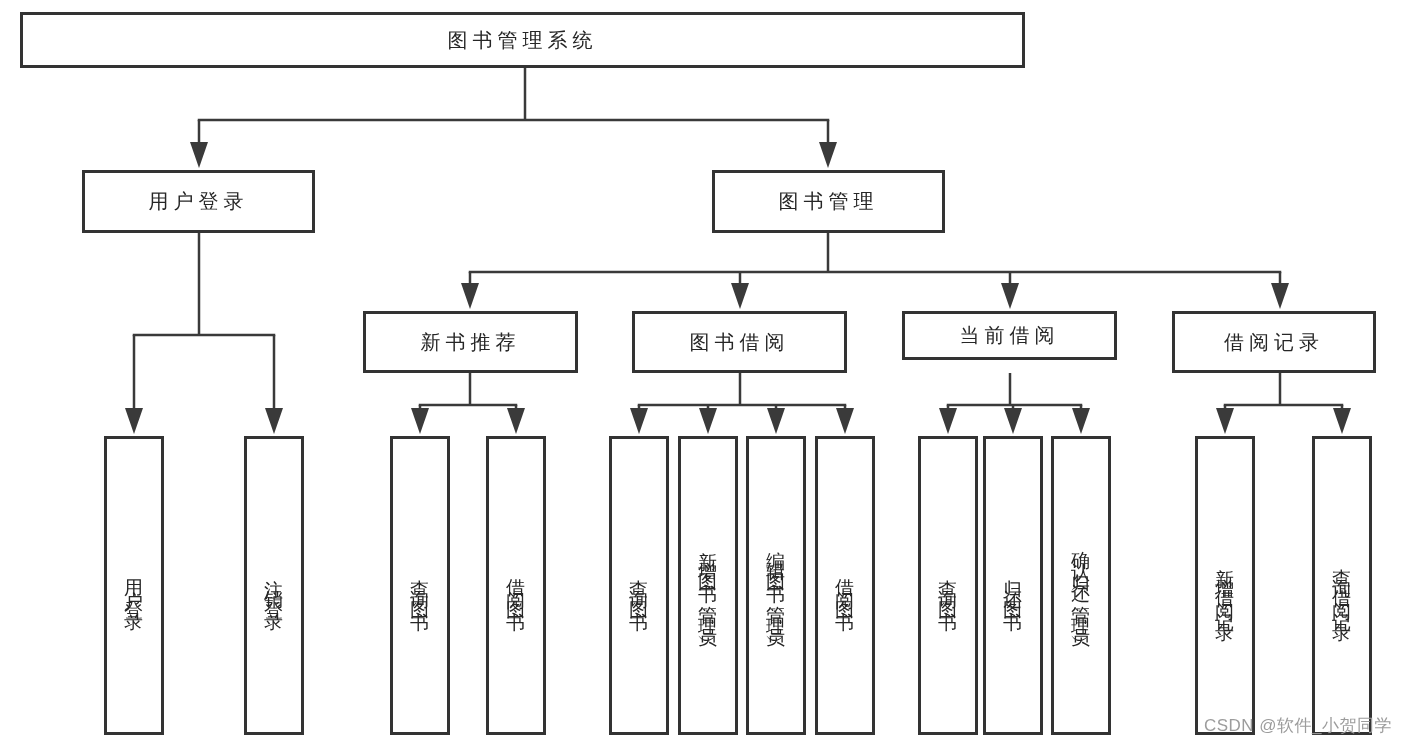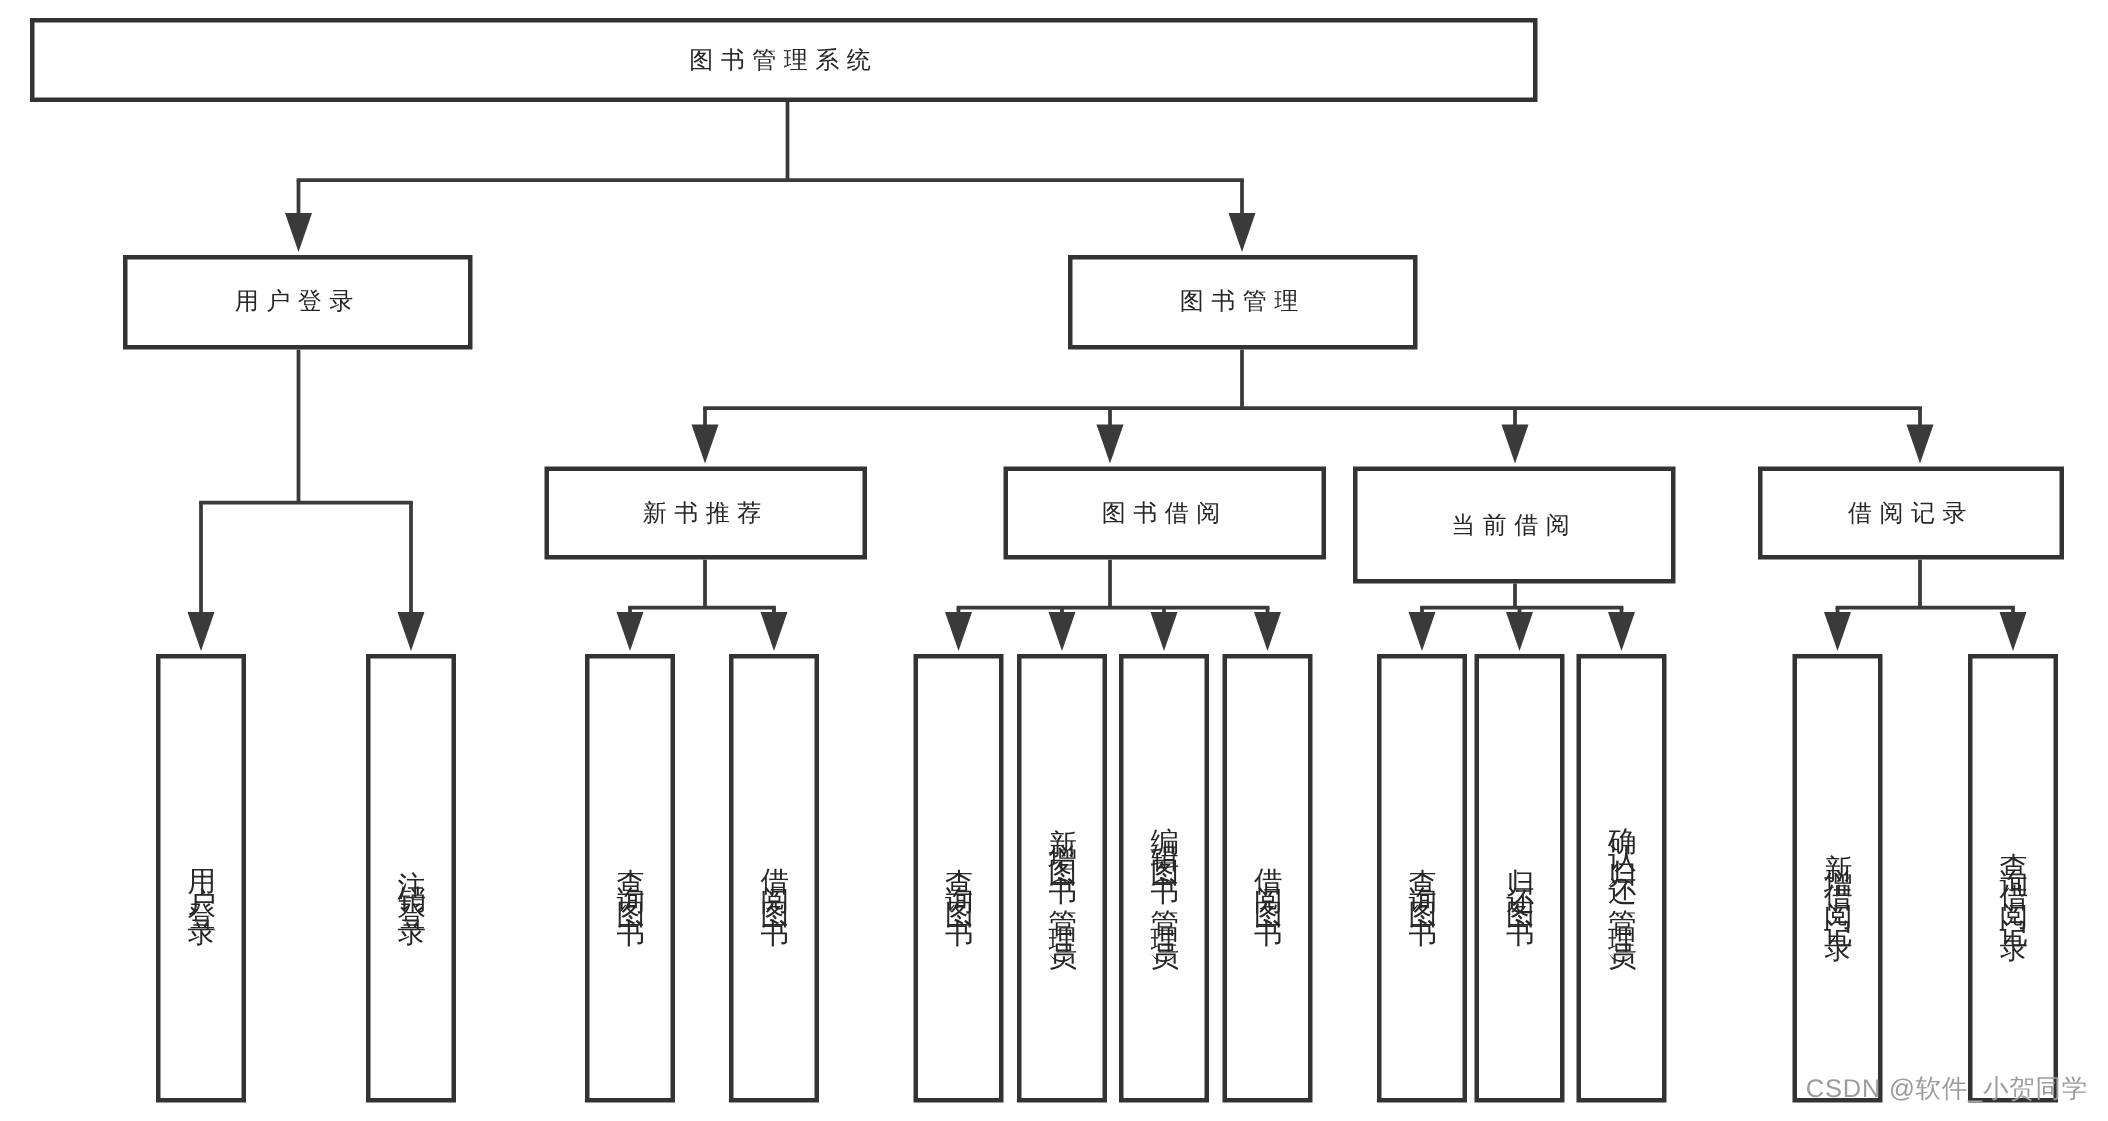--- a/index.html
+++ b/index.html
@@ -23,21 +23,21 @@
     position:absolute;
     box-sizing:border-box;
     border:3px solid var(--border);
     background:#fff;
     display:flex;
     align-items:center;
     justify-content:center;
     text-align:center;
   }
   .box.h{
-    font-size:16px;
+    font-size:20px;
     letter-spacing:5px;
     white-space:nowrap;
   }
   .box.v{
     writing-mode:vertical-rl;
     text-orientation:mixed;
     font-size:19px;
     letter-spacing:11px;
     line-height:1;
   }
@@ -112,22 +112,22 @@
       <line x1="1342" y1="405" x2="1342" y2="414" stroke="var(--line)" stroke-width="2.5"></line>
       <polygon points="1342,434 1333,408 1351,408" fill="var(--line)"></polygon>
     </svg>
 
   <div class="box h" style="left:20px;top:12px;width:1005px;height:56px">图书管理系统</div>
 
   <div class="box h" style="left:82px;top:170px;width:233px;height:63px">用户登录</div>
   <div class="box h" style="left:363px;top:311px;width:215px;height:62px">新书推荐</div>
 
   <div class="box h" style="left:712px;top:170px;width:233px;height:63px">图书管理</div>
-  <div class="box h" style="left:669px;top:311px;width:215px;height:62px">图书借阅</div>
-  <div class="box h" style="left:902px;top:311px;width:215px;height:78px">当前借阅</div>
+  <div class="box h" style="left:632px;top:311px;width:215px;height:62px">图书借阅</div>
+  <div class="box h" style="left:902px;top:311px;width:215px;height:49px">当前借阅</div>
   <div class="box h" style="left:1172px;top:311px;width:204px;height:62px">借阅记录</div>
 
   <div class="box v" style="left:104px;top:436px;width:60px;height:299px">用户登录</div>
   <div class="box v" style="left:244px;top:436px;width:60px;height:299px">注销登录</div>
 
   <div class="box v" style="left:390px;top:436px;width:60px;height:299px">查询图书</div>
   <div class="box v" style="left:486px;top:436px;width:60px;height:299px">借阅图书</div>
 
   <div class="box v" style="left:609px;top:436px;width:60px;height:299px">查询图书</div>
   <div class="box v" style="left:678px;top:436px;width:60px;height:299px">新增图书（管理员）</div>

